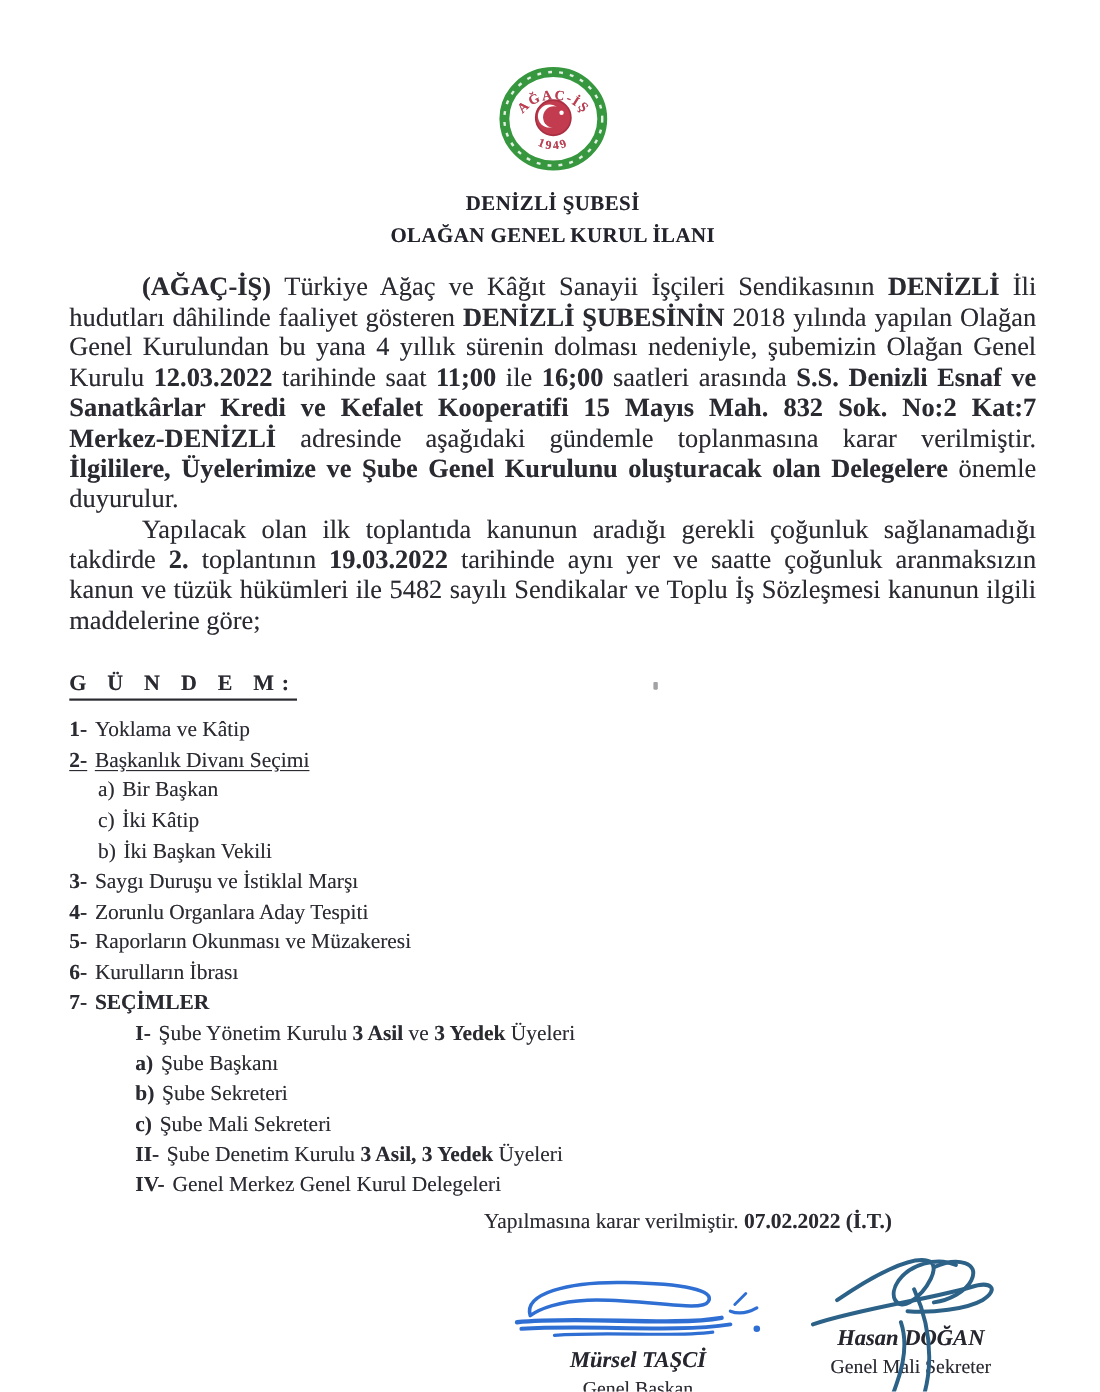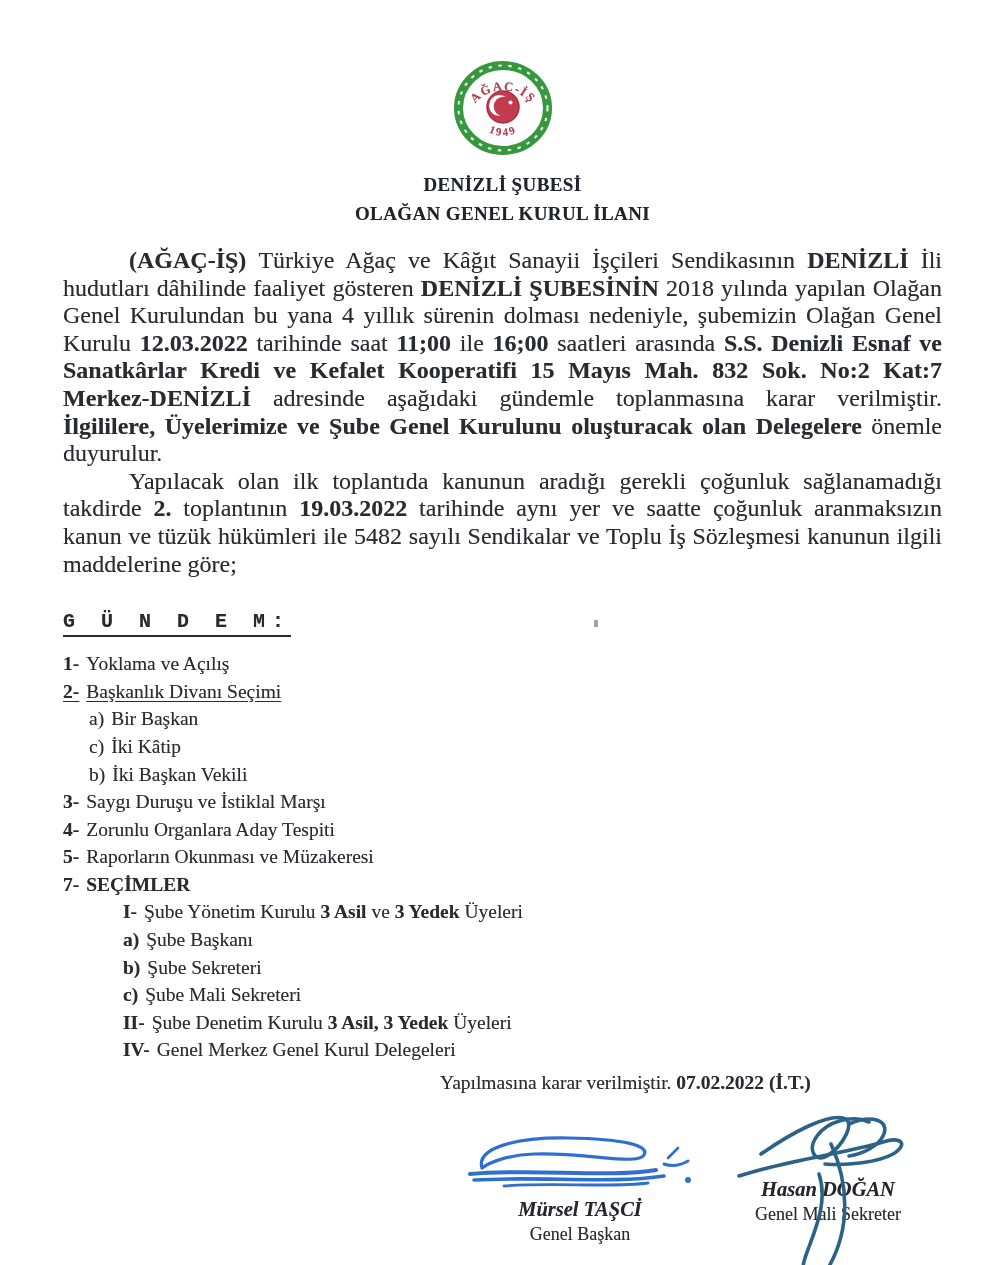--- a/index.html
+++ b/index.html
@@ -17,21 +17,21 @@
   .body-par{
     margin:0;font-size:24px;line-height:27.6px;text-align:justify;
     text-indent:66px;color:#2a2a31;
   }
   .body-par.first{margin-top:19px;}
   b,.b{font-weight:bold;}
   .u{text-decoration:underline;text-underline-offset:3px;}
   .agenda-heading{margin-top:31px;font-size:20px;}
   .agenda-heading span{
     font-weight:bold;letter-spacing:7px;border-bottom:2.5px solid #2a2a31;
-    padding-bottom:2px;display:inline-block;font-family:Liberation Mono, monospace;
+    padding-bottom:2px;display:inline-block;
   }
   .agenda{margin-top:13px;font-size:19.5px;line-height:27.6px;}
   .agenda-row{white-space:nowrap;}
   .agenda-row .marker{margin-right:7px;}
   .ind-0{margin-left:0;}
   .ind-1{margin-left:26px;}
   .ind-2{margin-left:60px;}
   .closing{margin-top:5px;margin-left:377px;font-size:19.5px;line-height:27px;}
   .signatures{position:relative;height:230px;margin-top:20px;}
   .sig-block{position:absolute;text-align:center;}
@@ -83,28 +83,29 @@
     </div>
 
     <p class="body-par first"><span class="b">(AĞAÇ-İŞ) </span><span>Türkiye Ağaç ve Kâğıt Sanayii İşçileri Sendikasının </span><span class="b">DENİZLİ </span><span>İli hudutları dâhilinde faaliyet gösteren </span><span class="b">DENİZLİ ŞUBESİNİN </span><span>2018 yılında yapılan Olağan Genel Kurulundan bu yana 4 yıllık sürenin dolması nedeniyle, şubemizin Olağan Genel Kurulu </span><span class="b">12.03.2022 </span><span>tarihinde saat </span><span class="b">11;00 </span><span>ile </span><span class="b">16;00 </span><span>saatleri arasında </span><span class="b">S.S. Denizli Esnaf ve Sanatkârlar Kredi ve Kefalet Kooperatifi 15 Mayıs Mah. 832 Sok. No:2 Kat:7 Merkez-DENİZLİ </span><span>adresinde aşağıdaki gündemle toplanmasına karar verilmiştir. </span><span class="b">İlgililere, Üyelerimize ve Şube Genel Kurulunu oluşturacak olan Delegelere </span><span>önemle duyurulur.</span></p>
     <p class="body-par"><span>Yapılacak olan ilk toplantıda kanunun aradığı gerekli çoğunluk sağlanamadığı takdirde </span><span class="b">2.</span><span> toplantının </span><span class="b">19.03.2022 </span><span>tarihinde aynı yer ve saatte çoğunluk aranmaksızın kanun ve tüzük hükümleri ile 5482 sayılı Sendikalar ve Toplu İş Sözleşmesi kanunun ilgili maddelerine göre;</span></p>
 
     <div class="agenda-heading">
       <span>G Ü N D E M:</span>
     </div>
 
     <div class="agenda">
-        <div class="agenda-row ind-0"><span class="marker b">1-</span><span>Yoklama ve Açılış</span></div>
+        <div class="agenda-row ind-0"><span class="marker b">1-</span><span>Yoklama ve Kâtip</span></div>
         <div class="agenda-row ind-0"><span class="marker b u">2-</span><span class="u">Başkanlık Divanı Seçimi</span></div>
         <div class="agenda-row ind-1"><span class="marker">a)</span><span>Bir Başkan</span></div>
         <div class="agenda-row ind-1"><span class="marker">c)</span><span>İki Kâtip</span></div>
         <div class="agenda-row ind-1"><span class="marker">b)</span><span>İki Başkan Vekili</span></div>
         <div class="agenda-row ind-0"><span class="marker b">3-</span><span>Saygı Duruşu ve İstiklal Marşı</span></div>
         <div class="agenda-row ind-0"><span class="marker b">4-</span><span>Zorunlu Organlara Aday Tespiti</span></div>
         <div class="agenda-row ind-0"><span class="marker b">5-</span><span>Raporların Okunması ve Müzakeresi</span></div>
+        <div class="agenda-row ind-0"><span class="marker b">6-</span><span>Kurulların İbrası</span></div>
         <div class="agenda-row ind-0"><span class="marker b">7-</span><span class="b">SEÇİMLER</span></div>
         <div class="agenda-row ind-2"><span class="marker b">I-</span><span>Şube Yönetim Kurulu </span><span class="b">3 Asil</span><span> ve </span><span class="b">3 Yedek</span><span> Üyeleri</span></div>
         <div class="agenda-row ind-2"><span class="marker b">a)</span><span>Şube Başkanı</span></div>
         <div class="agenda-row ind-2"><span class="marker b">b)</span><span>Şube Sekreteri</span></div>
         <div class="agenda-row ind-2"><span class="marker b">c)</span><span>Şube Mali Sekreteri</span></div>
         <div class="agenda-row ind-2"><span class="marker b">II-</span><span>Şube Denetim Kurulu </span><span class="b">3 Asil, 3 Yedek</span><span> Üyeleri</span></div>
         <div class="agenda-row ind-2"><span class="marker b">IV-</span><span>Genel Merkez Genel Kurul Delegeleri</span></div>
       </div>
 
     <div class="closing"><span>Yapılmasına karar verilmiştir. </span><span class="b">07.02.2022 (İ.T.)</span></div>

